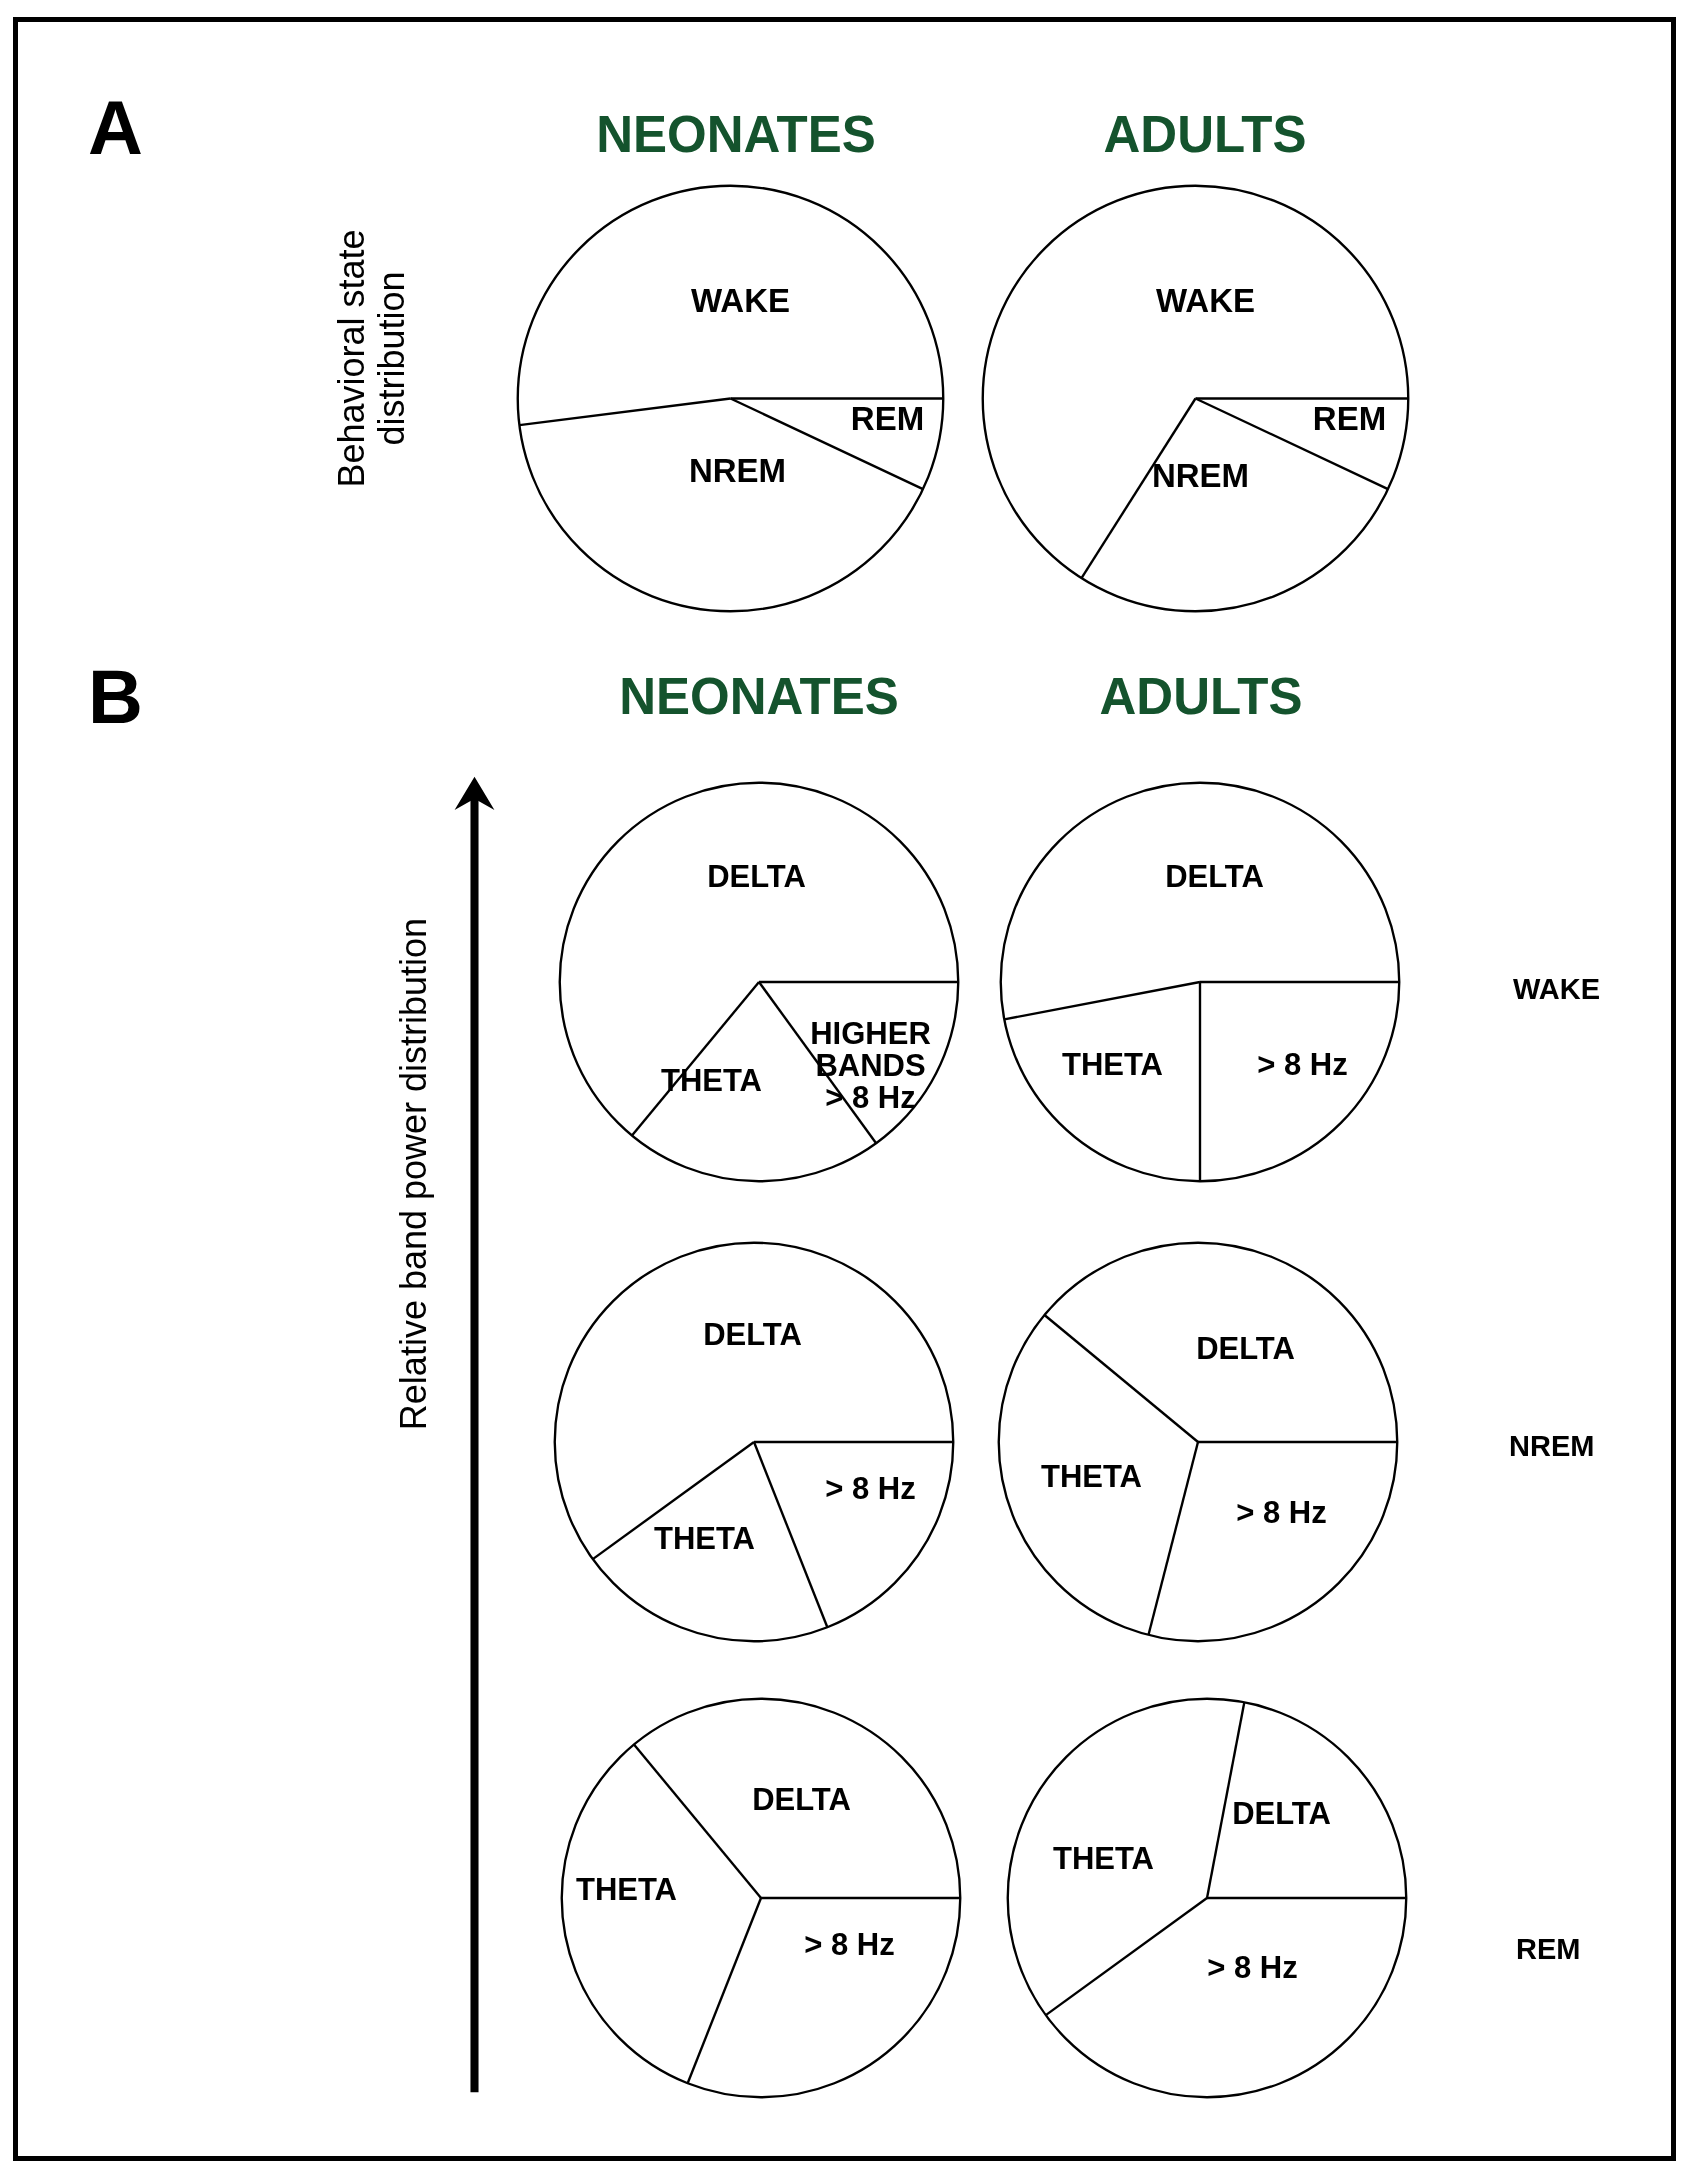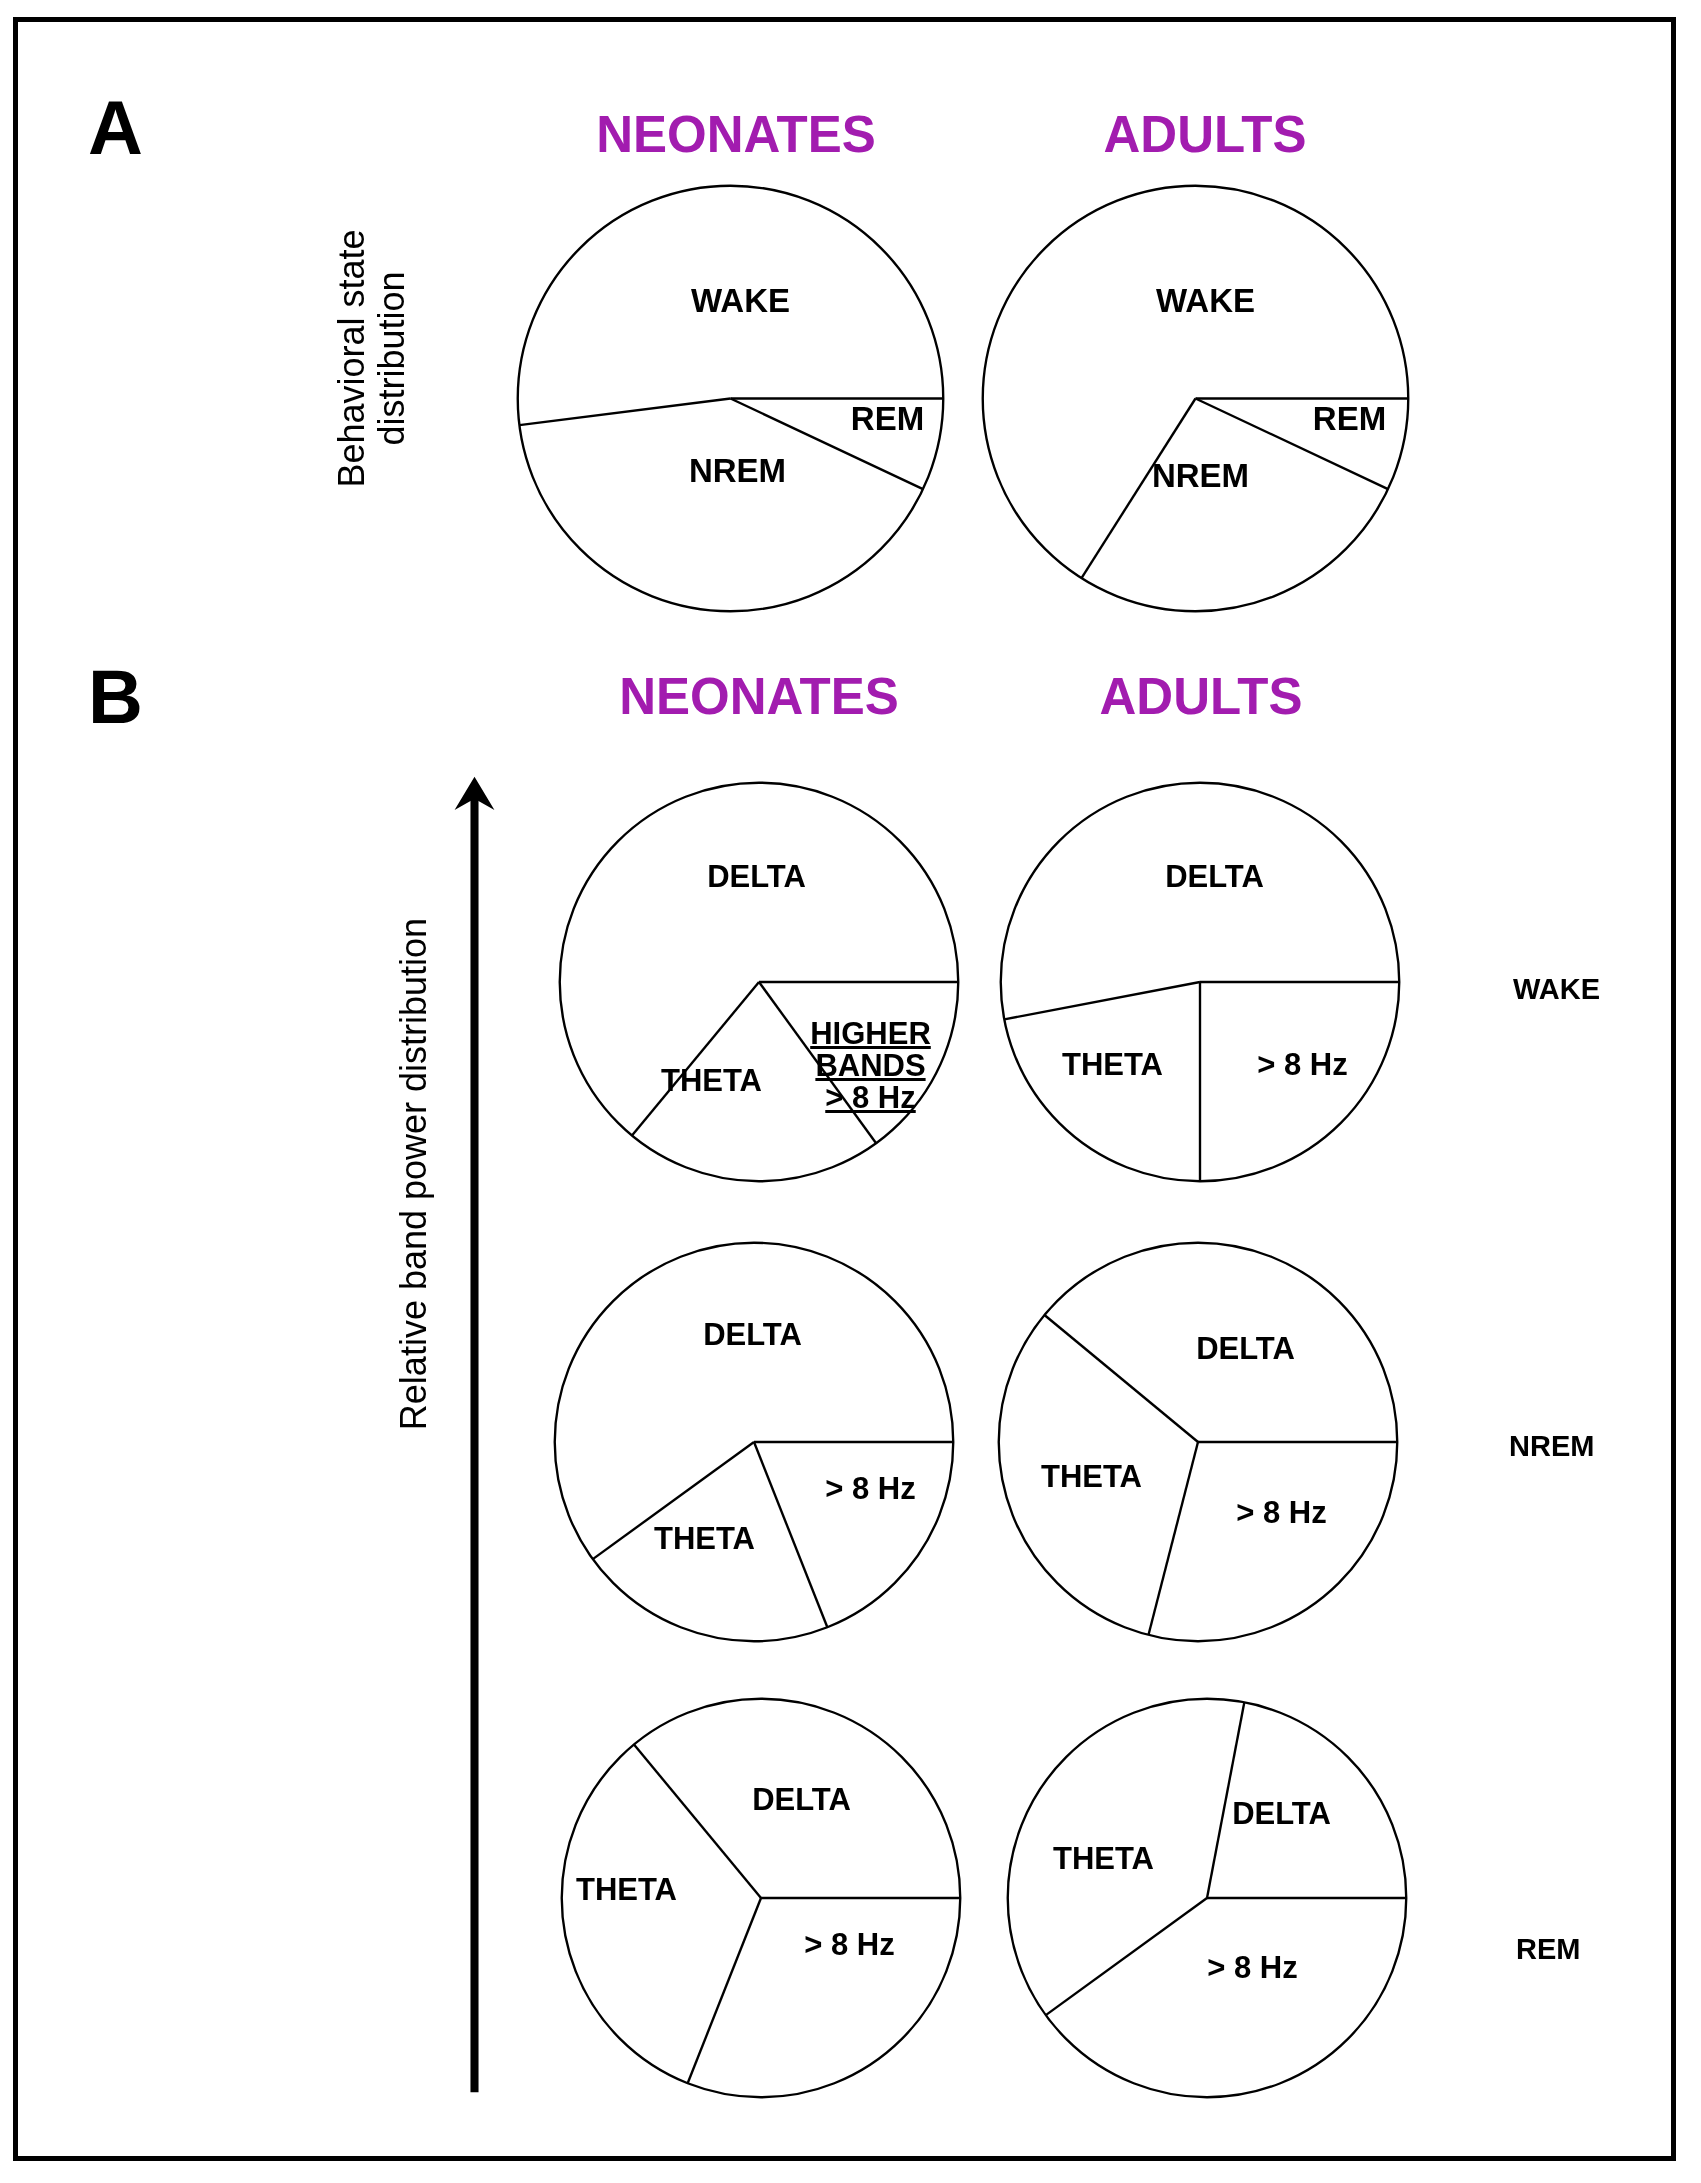--- a/index.html
+++ b/index.html
@@ -22,21 +22,21 @@
     font-size:76px;
     font-weight:bold;
     color:#000;
     line-height:1;
     letter-spacing:-0.9px;
   }
   .col-header{
     position:absolute;
     font-size:51px;
     font-weight:bold;
-    color:#a21caf;
+    color:#14532d;
     text-align:center;
     line-height:1;
     white-space:nowrap;
   }
   .vlabel{
     position:absolute;
     color:#000;
     font-weight:normal;
     transform-origin:left top;
     white-space:nowrap;
@@ -170,21 +170,21 @@
       </div>
     </div>
 <div class="slice-label" style="font-size: 33px; left: 598px; top: 284px; width: 285px;">WAKE</div>
     <div class="slice-label" style="font-size: 33px; left: 595px; top: 454px; width: 285px;">NREM</div>
     <div class="slice-label" style="font-size: 33px; left: 745px; top: 402px; width: 285px;">REM</div>
     <div class="slice-label" style="font-size: 33px; left: 1063px; top: 284px; width: 285px;">WAKE</div>
     <div class="slice-label" style="font-size: 33px; left: 1058px; top: 459px; width: 285px;">NREM</div>
     <div class="slice-label" style="font-size: 33px; left: 1207px; top: 402px; width: 285px;">REM</div>
     <div class="slice-label" style="font-size: 31px; left: 614px; top: 861px; width: 285px;">DELTA</div>
     <div class="slice-label" style="font-size: 31px; left: 569px; top: 1065px; width: 285px;">THETA</div>
-    <div class="slice-label" style="font-size: 31px; left: 728px; top: 1018px; width: 285px; text-decoration: underline;">HIGHER
+    <div class="slice-label" style="font-size: 31px; left: 728px; top: 1018px; width: 285px;">HIGHER
 BANDS
 &gt; 8 Hz</div>
     <div class="slice-label" style="font-size: 31px; left: 1072px; top: 861px; width: 285px;">DELTA</div>
     <div class="slice-label" style="font-size: 31px; left: 970px; top: 1049px; width: 285px;">THETA</div>
     <div class="slice-label" style="font-size: 31px; left: 1160px; top: 1049px; width: 285px;">&gt; 8 Hz</div>
     <div class="slice-label" style="font-size: 31px; left: 610px; top: 1319px; width: 285px;">DELTA</div>
     <div class="slice-label" style="font-size: 31px; left: 562px; top: 1523px; width: 285px;">THETA</div>
     <div class="slice-label" style="font-size: 31px; left: 728px; top: 1473px; width: 285px;">&gt; 8 Hz</div>
     <div class="slice-label" style="font-size: 31px; left: 1103px; top: 1333px; width: 285px;">DELTA</div>
     <div class="slice-label" style="font-size: 31px; left: 949px; top: 1461px; width: 285px;">THETA</div>

